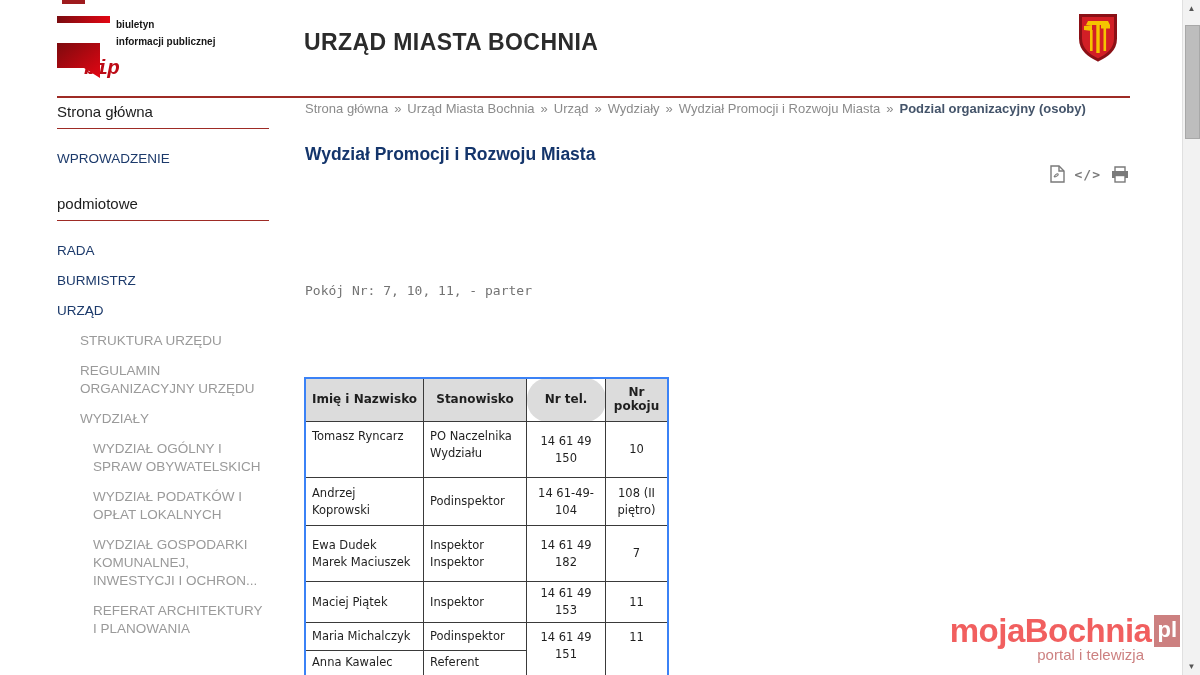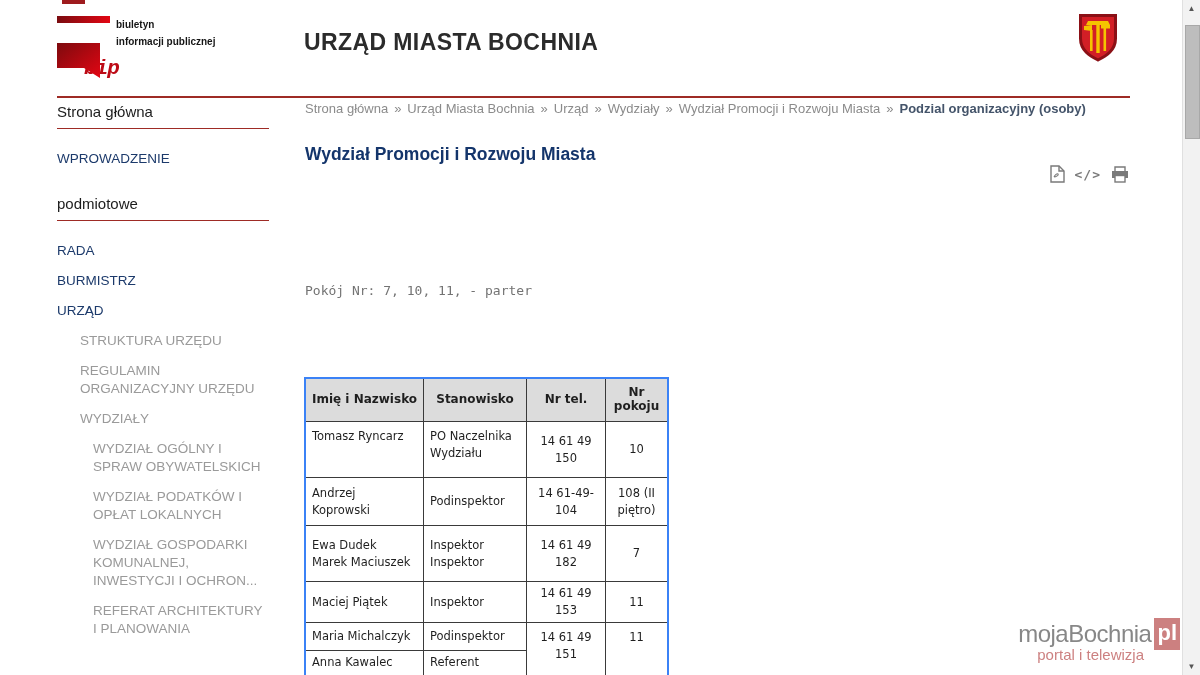--- a/index.html
+++ b/index.html
@@ -47,29 +47,29 @@
   
   .people-table{position:absolute;top:276px;left:-1px;border-collapse:collapse;
     font-family:"DejaVu Sans",sans-serif;font-size:11.5px;color:#1f1f1f;
     border:2px solid #3b82f6;}
   .people-table th,.people-table td{border:1px solid #3a3a3a;}
   .people-table th{background:#dcdcdc;font-size:12px;font-weight:bold;text-align:center;
     padding:6px 3px 8px;}
   .people-table td{padding:3px 6px;vertical-align:middle;line-height:17px;}
   .col-name{width:111px;}
   .col-pos{width:96px;}
-  .col-tel{width:72px;}
+  .col-tel{width:72px;border-radius:21px;}
   .col-room{width:55px;}
   td.c{text-align:center;}
   tr.h46{height:56px;} tr.h48{height:48px;} tr.h28{height:28px;} tr.h25{height:25px;}
   td.vtop{vertical-align:top;padding-top:6px;}
   
   .watermark{position:absolute;right:20px;bottom:12px;text-align:right;opacity:.85;pointer-events:none;}
   .wm-top{display:flex;align-items:center;justify-content:flex-end;}
-  .wm-brand{font-size:24px;font-weight:normal;color:#737373;letter-spacing:-.5px;}
+  .wm-brand{font-size:33px;font-weight:bold;color:#ef4444;letter-spacing:-.5px;}
   .wm-pl{display:inline-block;background:#c46b6b;color:#ffffff;font-size:22px;font-weight:bold;
     border-radius:0;padding:4px 3px 6px;margin-left:3px;line-height:22px;}
   .wm-sub{font-size:15px;color:#c46b6b;margin-top:-4px;margin-right:36px;}
   
   .scrollbar{position:absolute;right:0;top:0;width:17px;height:675px;background:#f2f2f2;
     border-left:1px solid #e0e0e0;}
   .sb-btn{position:absolute;left:0;width:17px;height:17px;background:#f2f2f2;
     display:flex;align-items:center;justify-content:center;font-size:8px;color:#555;cursor:pointer;}
   .sb-up{top:0;} .sb-down{bottom:0;}
   .sb-thumb{position:absolute;left:2px;top:25px;width:13px;height:112px;background:#bdbdbd;

